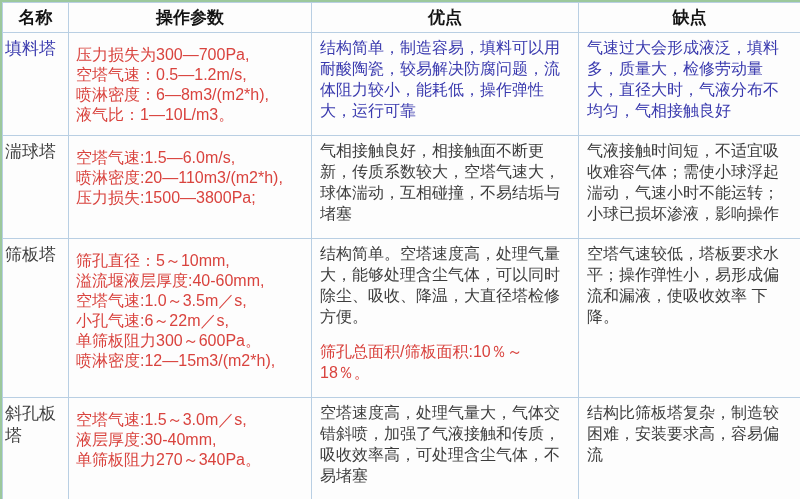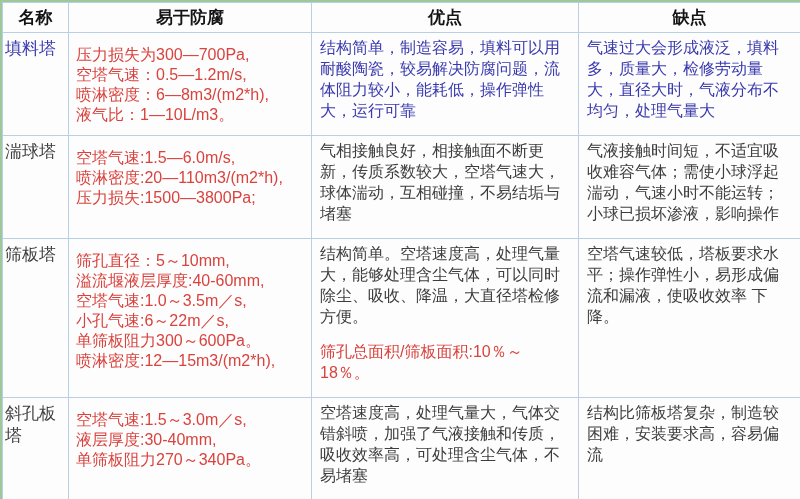--- a/index.html
+++ b/index.html
@@ -74,37 +74,37 @@
   <table class="cmp">
     <colgroup>
       <col class="c-name">
         <col class="c-params">
         <col class="c-pros">
         <col class="c-cons">
     </colgroup>
     <tbody>
         <tr class="header-row">
       <th>名称</th>
-      <th>易于防腐</th>
+      <th>操作参数</th>
       <th>优点</th>
       <th>缺点</th>
     </tr>
 
     <tr class="r1 row-accent">
       <td class="name-cell">填料塔</td>
       <td class="params-cell">压力损失为300—700Pa,
 空塔气速：0.5—1.2m/s,
 喷淋密度：6—8m3/(m2*h),
 液气比：1—10L/m3。</td>
       <td class="pros-cell">
         <span class="cell-text">结构简单，制造容易，填料可以用耐酸陶瓷，较易解决防腐问题，流体阻力较小，能耗低，操作弹性大，运行可靠</span>
         
       </td>
       <td class="cons-cell">
-        <span class="cell-text">气速过大会形成液泛，填料多，质量大，检修劳动量大，直径大时，气液分布不均匀，处理气量大</span>
+        <span class="cell-text">气速过大会形成液泛，填料多，质量大，检修劳动量大，直径大时，气液分布不均匀，气相接触良好</span>
       </td>
     </tr>
 
     <tr class="r2">
       <td class="name-cell">湍球塔</td>
       <td class="params-cell">空塔气速:1.5—6.0m/s,
 喷淋密度:20—110m3/(m2*h),
 压力损失:1500—3800Pa;</td>
       <td class="pros-cell">
         <span class="cell-text">气相接触良好，相接触面不断更新，传质系数较大，空塔气速大，球体湍动，互相碰撞，不易结垢与堵塞</span>

